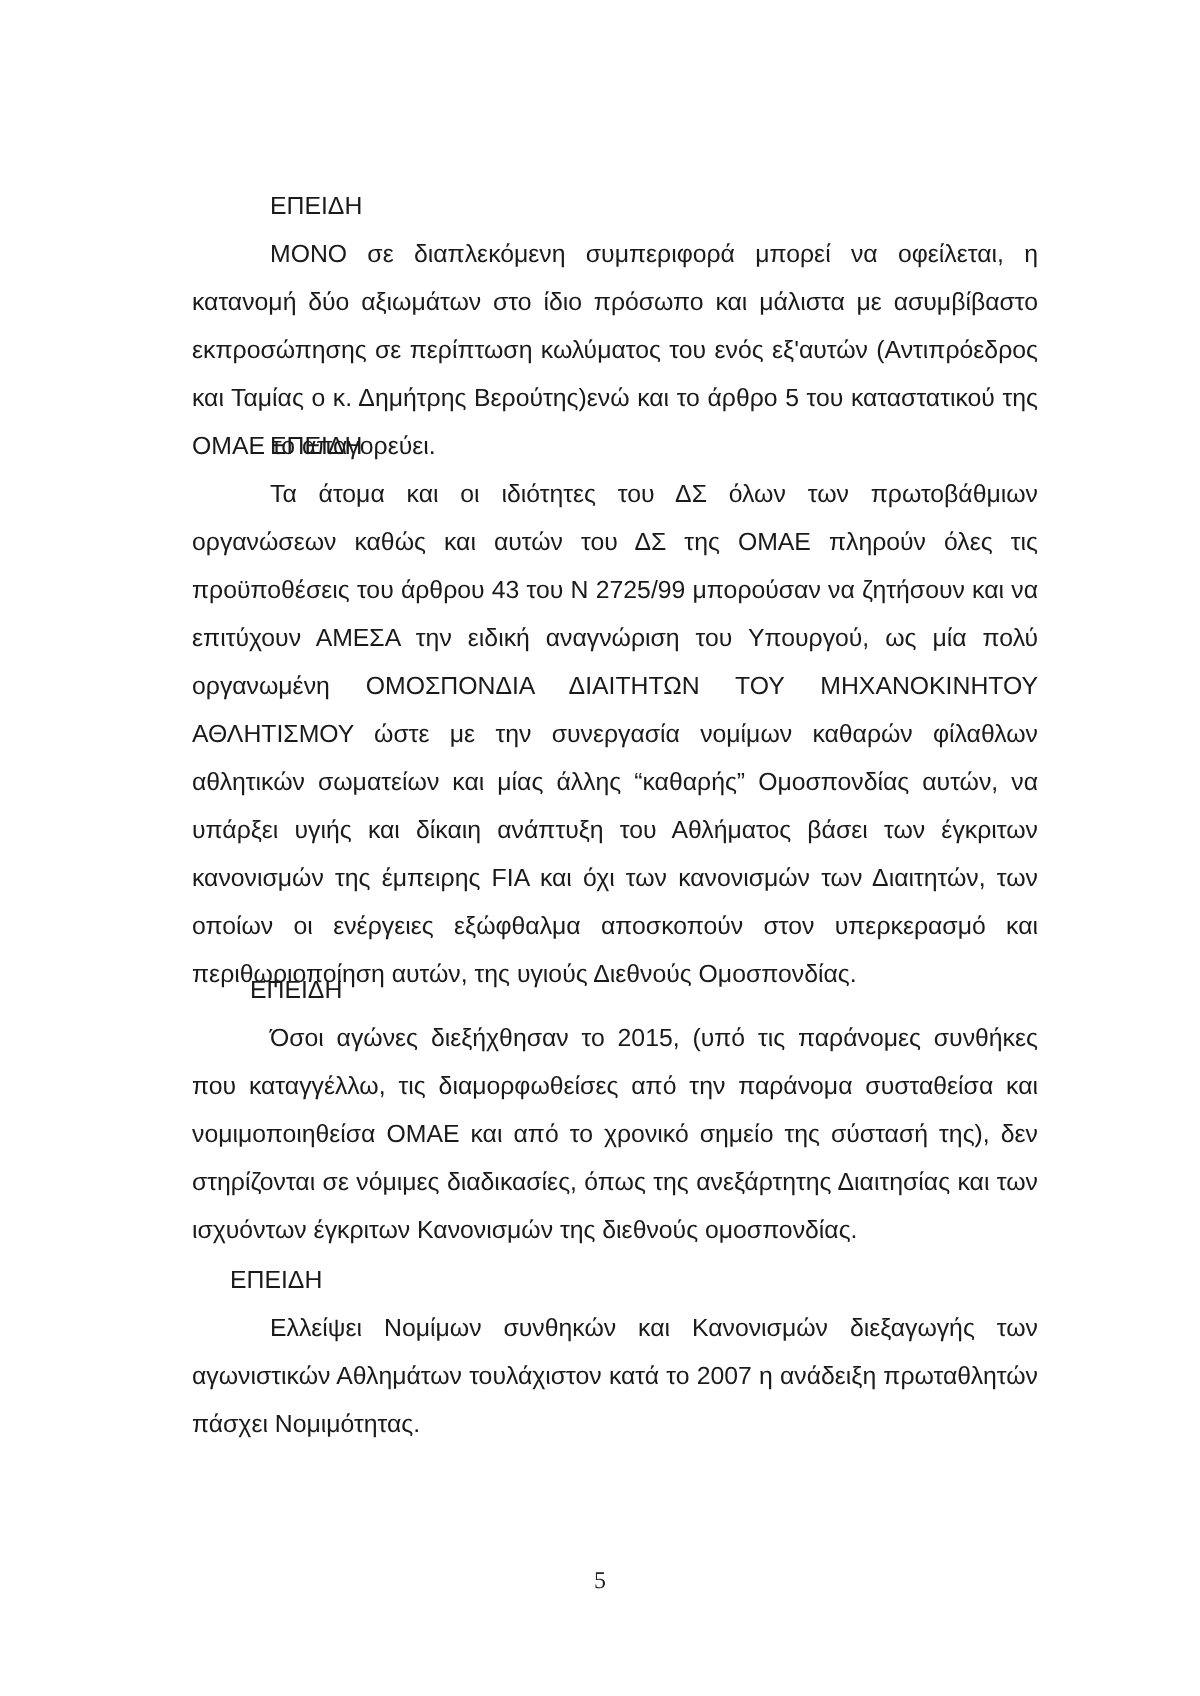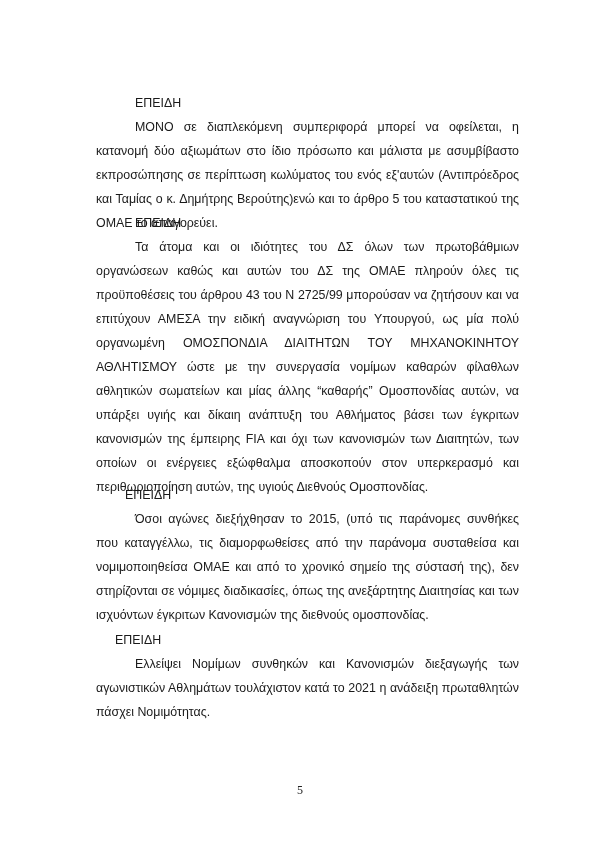--- a/index.html
+++ b/index.html
@@ -31,17 +31,17 @@
     <p class="para">Τα άτομα και οι ιδιότητες του ΔΣ όλων των πρωτοβάθμιων οργανώσεων καθώς και αυτών του ΔΣ της ΟΜΑΕ  πληρούν όλες τις προϋποθέσεις του άρθρου 43  του Ν 2725/99 μπορούσαν να ζητήσουν και να επιτύχουν ΑΜΕΣΑ την ειδική αναγνώριση του Υπουργού, ως μία πολύ οργανωμένη ΟΜΟΣΠΟΝΔΙΑ ΔΙΑΙΤΗΤΩΝ ΤΟΥ ΜΗΧΑΝΟΚΙΝΗΤΟΥ ΑΘΛΗΤΙΣΜΟΥ ώστε με την συνεργασία νομίμων καθαρών φίλαθλων αθλητικών σωματείων και μίας άλλης “καθαρής” Ομοσπονδίας αυτών, να υπάρξει υγιής και δίκαιη ανάπτυξη του Αθλήματος βάσει των έγκριτων κανονισμών της έμπειρης FIA και όχι των κανονισμών των Διαιτητών, των οποίων οι ενέργειες εξώφθαλμα αποσκοπούν στον υπερκερασμό και περιθωριοποίηση αυτών, της υγιούς Διεθνούς Ομοσπονδίας.</p>
   </div>
 
   <div class="block" style="top:483px;">
     <span class="heading" style="padding-left:29px;">ΕΠΕΙΔΗ</span>
     <p class="para">Όσοι αγώνες διεξήχθησαν το 2015, (υπό τις παράνομες συνθήκες που καταγγέλλω, τις διαμορφωθείσες από την παράνομα συσταθείσα και νομιμοποιηθείσα ΟΜΑΕ και από το χρονικό σημείο της σύστασή της), δεν στηρίζονται σε νόμιμες διαδικασίες,  όπως της ανεξάρτητης  Διαιτησίας και των ισχυόντων έγκριτων  Κανονισμών της διεθνούς ομοσπονδίας.</p>
   </div>
 
   <div class="block" style="top:628px;">
     <span class="heading" style="padding-left:19px;">ΕΠΕΙΔΗ</span>
-    <p class="para">Ελλείψει Νομίμων συνθηκών και Κανονισμών διεξαγωγής των αγωνιστικών Αθλημάτων τουλάχιστον κατά το 2021 η ανάδειξη πρωταθλητών πάσχει Νομιμότητας.</p>
+    <p class="para">Ελλείψει Νομίμων συνθηκών και Κανονισμών διεξαγωγής των αγωνιστικών Αθλημάτων τουλάχιστον κατά το 2007 η ανάδειξη πρωταθλητών πάσχει Νομιμότητας.</p>
   </div>
 
   <div class="page-number">5</div>
 </div>
 
 </body></html>

